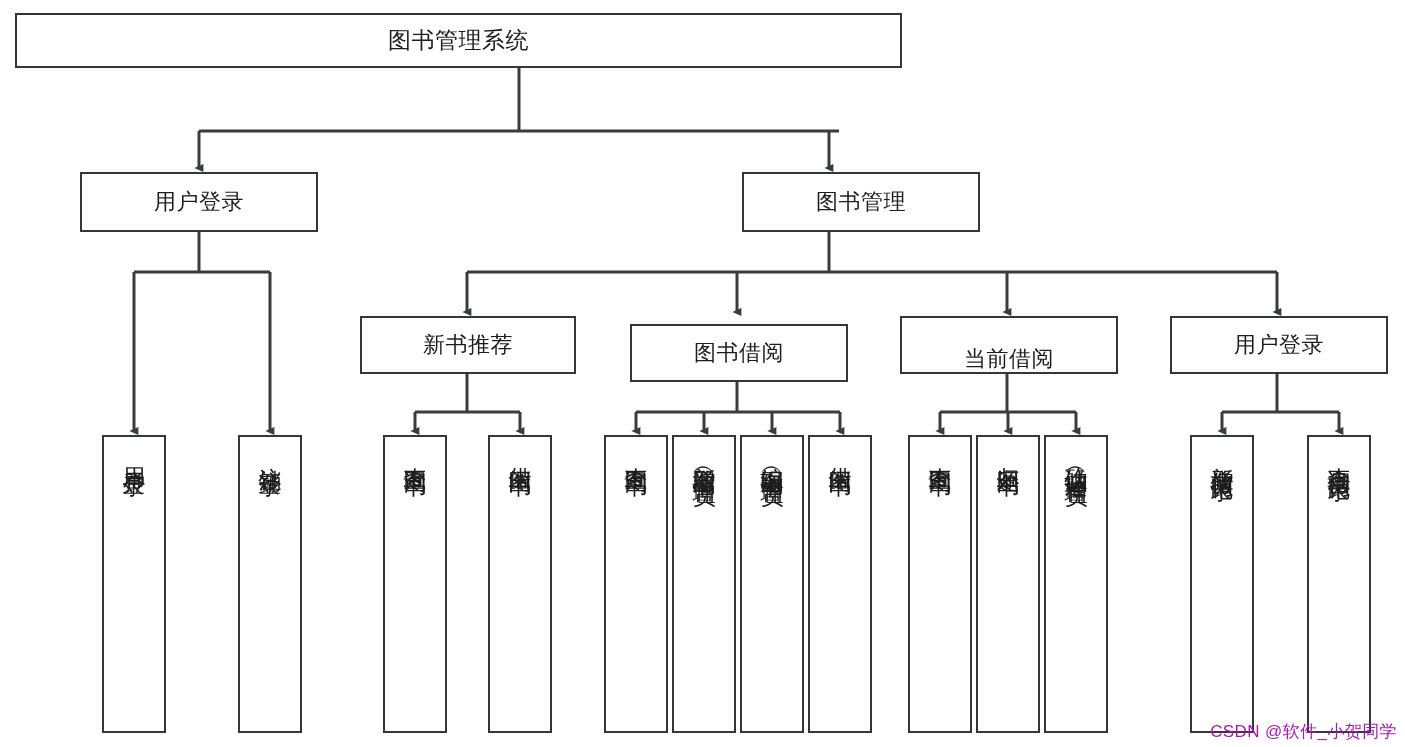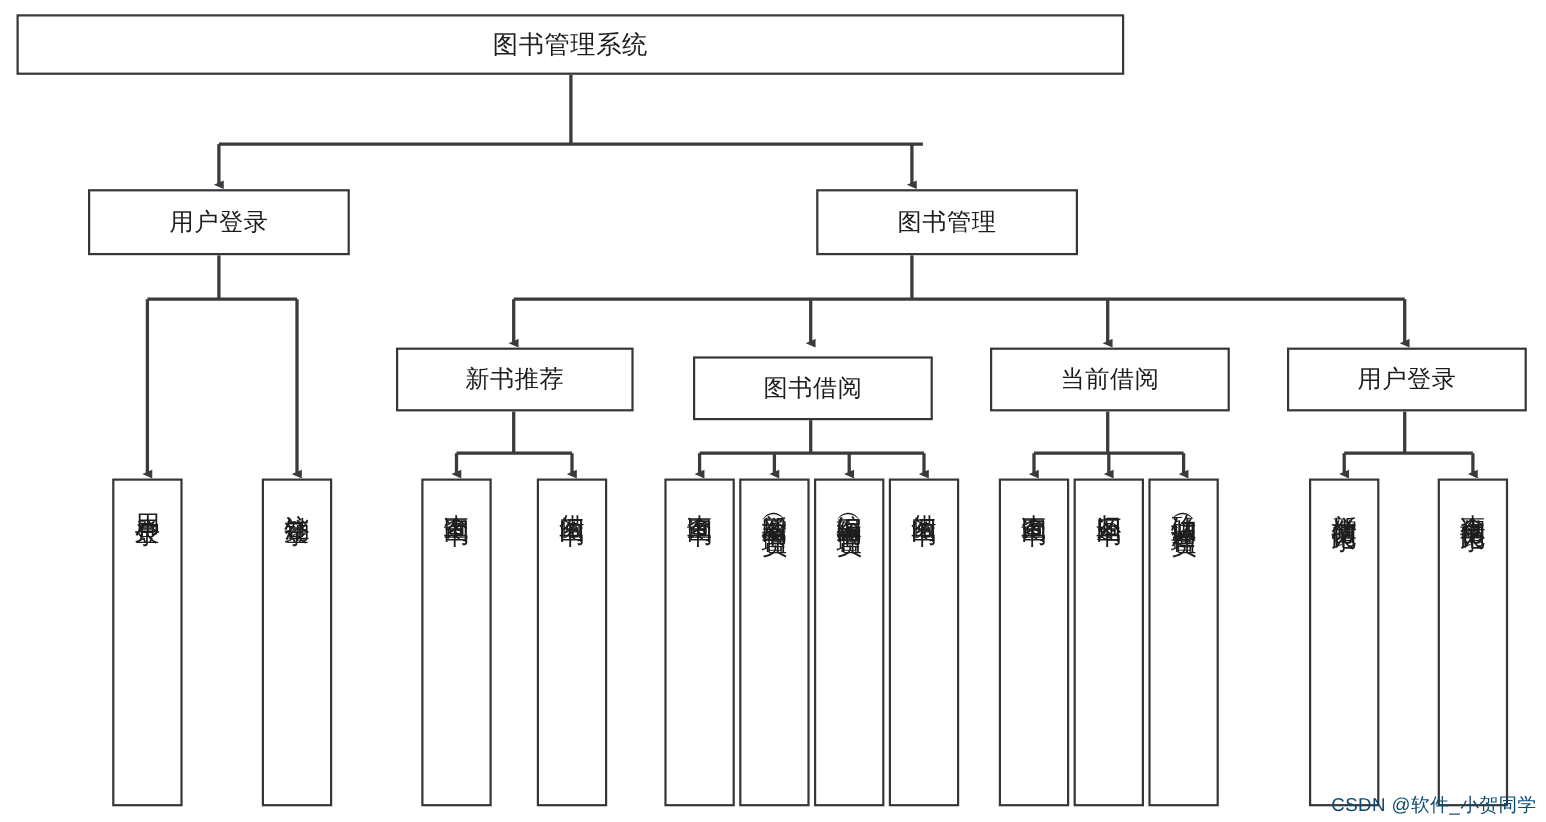--- a/index.html
+++ b/index.html
@@ -67,21 +67,21 @@
     letter-spacing: 2.5px;
     line-height: 1;
     white-space: nowrap;
   }
   
   #watermark {
     position: absolute;
     right: 8px;
     bottom: 4px;
     font-size: 17px;
-    color: #0c4a6e;
+    color: #a21caf;
     letter-spacing: 0.4px;
     white-space: nowrap;
   }
 </style>
 </head>
 <body>
 
 <div id="canvas">
 
   <svg id="edges" viewBox="0 0 1405 747" width="1405" height="747" xmlns="http://www.w3.org/2000/svg">
@@ -127,38 +127,38 @@
       <path d="M1008,412 L1008,431" marker-end="url(#arrowhead)"></path>
       <path d="M1076,412 L1076,431" marker-end="url(#arrowhead)"></path>
 
       <path d="M1277,374 L1277,412"></path>
       <path d="M1222,412 L1339,412"></path>
       <path d="M1222,412 L1222,431" marker-end="url(#arrowhead)"></path>
       <path d="M1339,412 L1339,431" marker-end="url(#arrowhead)"></path>
     </g>
   </svg>
 
-  <div class="node root" style="left:15px; top:13px; width:1007px; height:55px;">
+  <div class="node root" style="left:15px; top:13px; width:887px; height:55px;">
     <span class="label">图书管理系统</span>
   </div>
 
   <div class="node branch" style="left:80px; top:172px; width:238px; height:60px;">
     <span class="label">用户登录</span>
   </div>
   <div class="node branch" style="left:742px; top:172px; width:238px; height:60px;">
     <span class="label">图书管理</span>
   </div>
 
   <div class="node branch" style="left:360px; top:316px; width:216px; height:58px;">
     <span class="label">新书推荐</span>
   </div>
   <div class="node branch" style="left:630px; top:324px; width:218px; height:58px;">
     <span class="label">图书借阅</span>
   </div>
-  <div class="node branch" style="left:900px; top:316px; width:218px; height:58px;">
+  <div class="node branch" style="left:900px; top:316px; width:218px; height:58px;align-items:flex-end;">
     <span class="label">当前借阅</span>
   </div>
   <div class="node branch" style="left:1170px; top:316px; width:218px; height:58px;">
     <span class="label">用户登录</span>
   </div>
 
   <div class="node leaf" style="left:102px; top:435px; width:64px; height:298px;">
     <span class="label">用户登录</span>
   </div>
   <div class="node leaf" style="left:238px; top:435px; width:64px; height:298px;">

